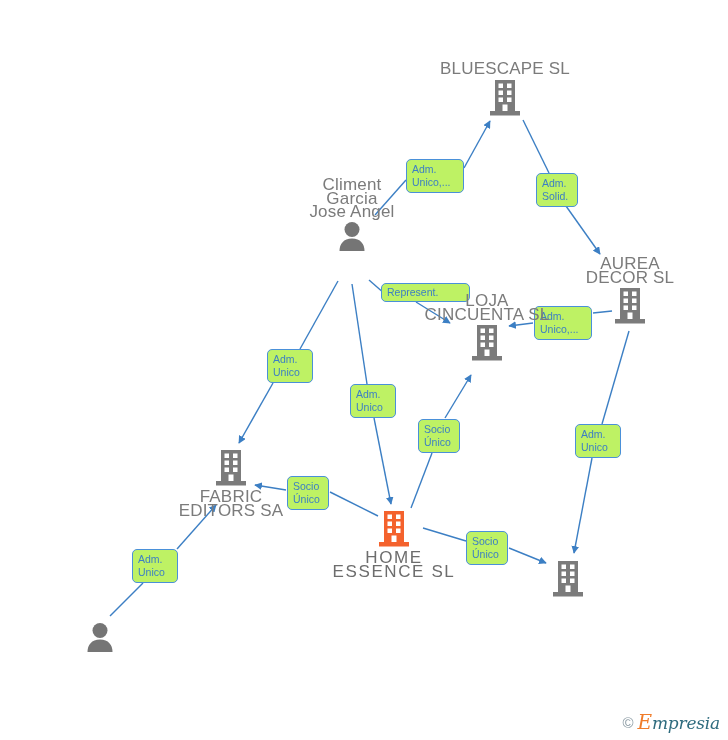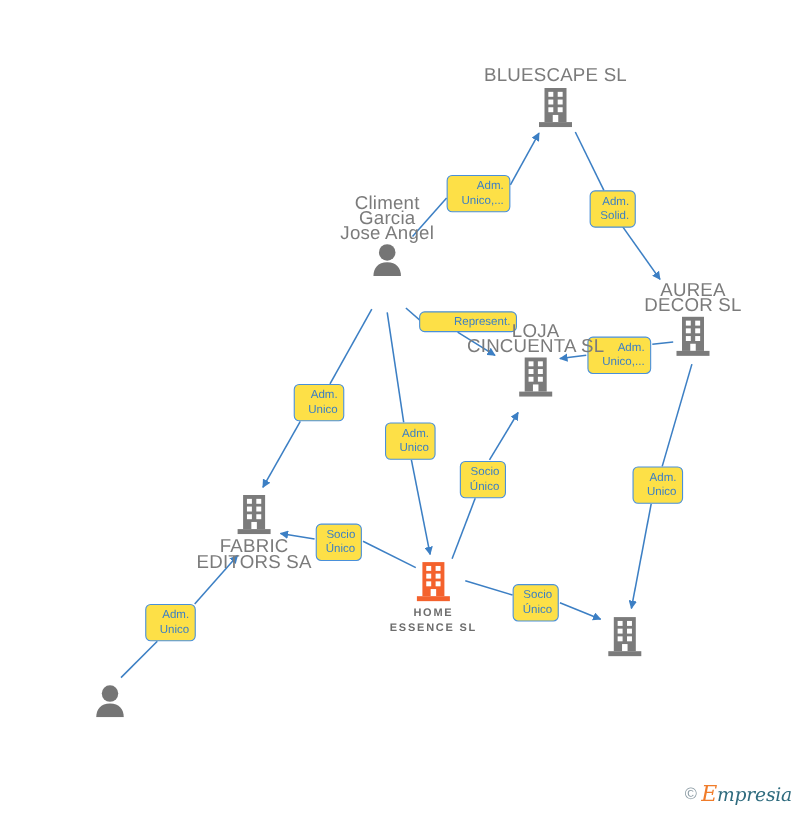--- a/index.html
+++ b/index.html
@@ -56,44 +56,44 @@
     white-space: pre-line;
   }
   .node.company .caption {
     color: #7b7b7b;
   }
   .node.person .caption {
     color: #7b7b7b;
   }
   .node.focus .caption {
     color: #6d6d6d;
-    font-weight: bold;
+    font-weight: normal;
     letter-spacing: 1.6px;
-    font-size: 10px;
+    font-size: 17px;
   }
   
   .node.cap-top .caption {
     margin-top: 0;
     margin-bottom: 2px;
   }
   .node.cap-top .glyph {
     margin-top: 2px;
   }
 
   
   .edge-label {
     position: absolute;
     box-sizing: border-box;
-    background: #fde047;
+    background: #bef264;
     border: 1.3px solid #4a90d9;
     border-radius: 5px;
     color: #3c7fc4;
     font-size: 10.5px;
     line-height: 12.5px;
-    text-align: right;
+    text-align: left;
     padding: 3px 5px 4px 5px;
     white-space: pre-line;
     cursor: pointer;
   }
 
   
   #watermark {
     position: absolute;
     right: 8px;
     bottom: 8px;

